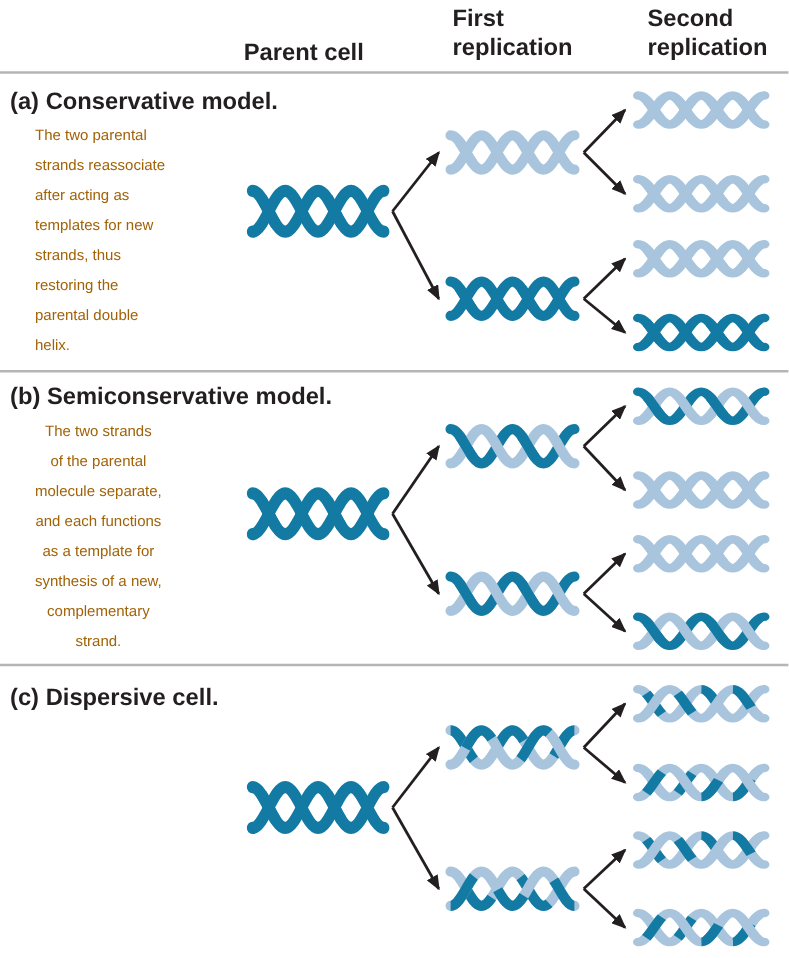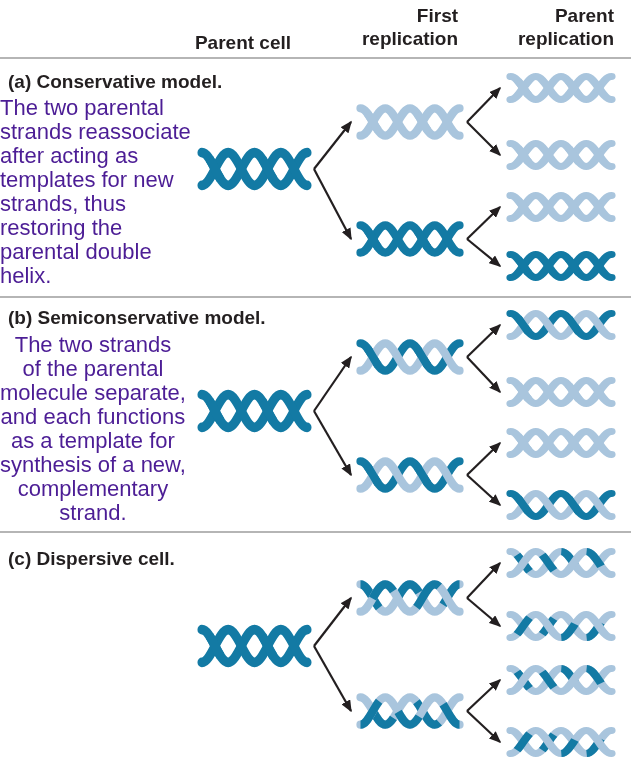--- a/index.html
+++ b/index.html
@@ -6,53 +6,53 @@
   #stage{
     position:relative;
     width:631px;height:766px;
     background:#ffffff;
     font-family:"Liberation Sans", sans-serif;
     overflow:hidden;
   }
   .col-label{
     position:absolute;
     transform:translateX(-50%);
-    text-align:right;
+    text-align:left;
     font-weight:bold;
     font-size:19px;
     line-height:23px;
     color:#231f20;
     white-space:nowrap;
   }
   .divider{
     position:absolute;left:0;width:631px;height:2px;background:#b5b5b5;
   }
   .sec-title{
     position:absolute;left:8px;
     font-weight:bold;font-size:19px;color:#231f20;white-space:nowrap;
   }
   .sec-body{
-    position:absolute;left:0;
-    font-size:22px;line-height:24px;color:#4c1d95;white-space:nowrap;
+    position:absolute;left:28px;
+    font-size:12px;line-height:24px;color:#a16207;white-space:nowrap;
   }
   .helix{position:absolute;overflow:visible;}
   #arrow-layer{position:absolute;left:0;top:0;pointer-events:none;}
 </style>
 </head>
 <body>
 
 <div id="stage">
 
   <div class="col-label" style="left:243px;top:31px;">Parent cell</div>
   <div class="col-label" style="left:410px;top:4px;">
     <span>First</span><br>
     <span>replication</span>
   </div>
   <div class="col-label" style="left:566px;top:4px;">
-    <span>Parent</span><br>
+    <span>Second</span><br>
     <span>replication</span>
   </div>
 
   <div class="divider" style="top:57px;"></div>
   <div class="divider" style="top:296px;"></div>
   <div class="divider" style="top:531px;"></div>
 
   <div class="sec-title" style="top:71px;">(a) Conservative model.</div>
   <div class="sec-body" style="top:96px;">The two parental<br>strands reassociate<br>after acting as<br>templates for new<br>strands, thus<br>restoring the<br>parental double<br>helix.</div>
 

